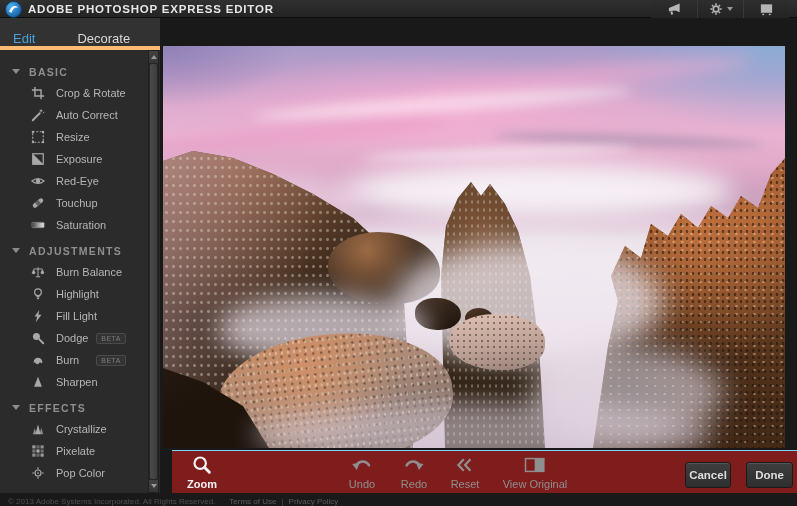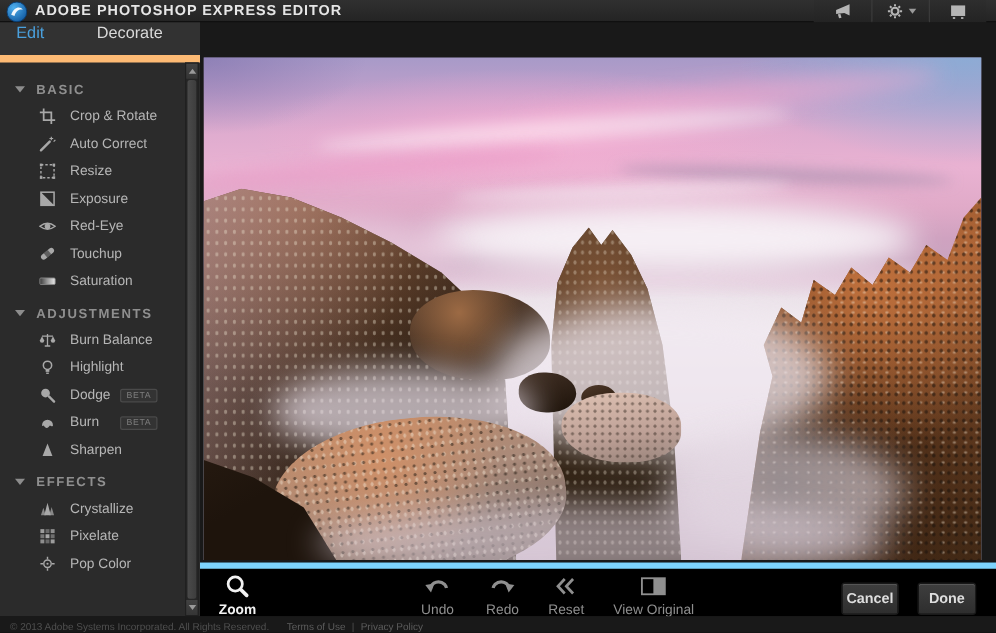--- a/index.html
+++ b/index.html
@@ -16,21 +16,21 @@
   #apptitle{color:#e6e6e6;font-size:11.5px;font-weight:bold;letter-spacing:.8px;}
   #header-actions{position:absolute;right:8px;top:0;height:18px;display:flex;}
   .hbtn{width:46px;height:18px;display:flex;align-items:center;justify-content:center;
     color:#b5b5b5;border-left:1px solid #3a3a3a;background:linear-gradient(#2e2e2e,#232323);cursor:pointer;}
   .hbtn:first-child{border-left:none;}
   .caret{width:0;height:0;border-left:3.5px solid transparent;border-right:3.5px solid transparent;
     border-top:4px solid #9a9a9a;margin-left:4px;}
 
   
   #sidebar{position:absolute;left:0;top:18px;width:160px;bottom:13px;background:#2b2b2b;}
-  #tabs{height:32px;background:#323232;border-bottom:6px solid #fdba74;display:flex;align-items:flex-start;}
+  #tabs{height:32px;background:#323232;border-bottom:4px solid #fdba74;display:flex;align-items:flex-end;}
   .tab{font-size:13px;cursor:pointer;}
   .tab.active{color:#4aa0dd;margin-left:13px;}
   .tab.inactive{color:#d9d9d9;margin-left:42px;}
   #sections{position:absolute;left:0;top:32px;right:12px;bottom:0;overflow:hidden;padding-top:7px;}
   .sec-header{height:21px;margin-top:4px;display:flex;align-items:center;padding-left:12px;cursor:pointer;}
   .tri{width:0;height:0;border-left:4px solid transparent;border-right:4px solid transparent;
     border-top:5px solid #8d8d8d;margin-right:9px;}
   .sec-title{color:#8f8f8f;font-size:10.5px;font-weight:bold;letter-spacing:1.3px;}
   .item{height:22px;display:flex;align-items:center;padding-left:30px;cursor:pointer;color:#a8a8a8;position:relative;}
   .ic{width:16px;height:16px;display:flex;align-items:center;justify-content:center;margin-right:10px;flex:0 0 auto;}
@@ -112,21 +112,21 @@
   #srock-a{left:252px;top:252px;width:46px;height:32px;border-radius:45% 55% 50% 50%;
     background:linear-gradient(160deg,#453328,#1c1209);}
   #srock-b{left:302px;top:262px;width:28px;height:20px;border-radius:50%;
     background:linear-gradient(160deg,#50392a,#221509);}
   #mist-w1{left:230px;top:196px;width:270px;height:120px;background:rgba(240,232,240,.75);border-radius:50%;filter:blur(14px);}
   #mist-w2{left:55px;top:248px;width:210px;height:70px;background:rgba(236,226,236,.7);border-radius:50%;filter:blur(12px);}
   #mist-w3{left:370px;top:300px;width:190px;height:95px;background:rgba(233,223,233,.6);border-radius:50%;filter:blur(14px);}
   #mist-bottom{left:90px;top:356px;width:460px;height:64px;background:rgba(226,214,225,.55);border-radius:50%;filter:blur(12px);}
 
   
-  #toolbar{position:absolute;left:0;right:0;top:432px;height:43px;background:#000000;border-top:5px solid #7dd3fc;}
+  #toolbar{position:absolute;left:12px;right:0;top:432px;height:43px;background:#7f1d1d;border-top:1px solid #7dd3fc;}
   .tool{position:absolute;top:3px;transform:translateX(-50%);text-align:center;color:#8f8f8f;cursor:pointer;}
   .tool .t-ic{height:22px;display:flex;align-items:flex-end;justify-content:center;}
   .tool .t-lbl{font-size:11px;margin-top:2px;white-space:nowrap;}
   .tool.active{color:#f2f2f2;}
   .tool.active .t-lbl{font-weight:bold;color:#f2f2f2;}
   .tool[data-tool="zoom"]{left:30px;}
   .tool[data-tool="undo"]{left:190px;}
   .tool[data-tool="redo"]{left:242px;}
   .tool[data-tool="reset"]{left:293px;}
   .tool[data-tool="view-original"]{left:363px;}
@@ -289,20 +289,28 @@
         </div>
         <div class="item">
           <span class="ic">
             <svg viewBox="0 0 16 16" width="14" height="14">
               <circle cx="8" cy="6" r="3.8" fill="none" stroke="currentColor" stroke-width="1.4"></circle>
               <rect x="6.3" y="10" width="3.4" height="2" fill="currentColor"></rect>
               <rect x="6.8" y="12.6" width="2.4" height="1.3" fill="currentColor"></rect>
             </svg>
           </span>
           <span class="lbl">Highlight</span>
+        </div>
+        <div class="item">
+          <span class="ic">
+            <svg viewBox="0 0 16 16" width="14" height="14">
+              <path d="M9.5 1L4 8.5h3L5.5 15L12 6.5H8.5Z" fill="currentColor"></path>
+            </svg>
+          </span>
+          <span class="lbl">Fill Light</span>
         </div>
         <div class="item">
           <span class="ic">
             <svg viewBox="0 0 16 16" width="14" height="14">
               <circle cx="6.2" cy="6.2" r="4" fill="currentColor"></circle>
               <path d="M9.5 9.5L14 14" stroke="currentColor" stroke-width="2.2" stroke-linecap="round"></path>
             </svg>
           </span>
           <span class="lbl">Dodge</span>
           <span class="badge">BETA</span>

